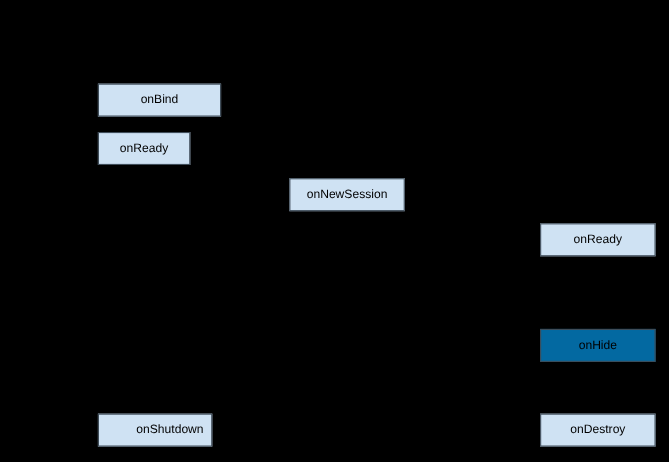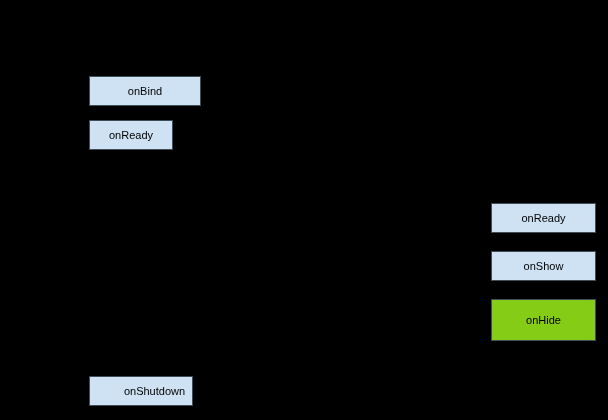--- a/index.html
+++ b/index.html
@@ -34,25 +34,28 @@
 </head>
 <body>
 
 <div id="canvas" style="background: rgb(0, 0, 0);">
     <div class="node" style="left: 89px; top: 76px; width: 112px; height: 30px; background: rgb(207, 226, 243); border-color: rgb(63, 77, 89);">
       <span class="node-label" style="color: rgb(0, 0, 0);">onBind</span>
     </div>
     <div class="node" style="left: 89px; top: 120px; width: 84px; height: 30px; background: rgb(207, 226, 243); border-color: rgb(63, 77, 89);">
       <span class="node-label" style="color: rgb(0, 0, 0);">onReady</span>
     </div>
+    <div class="node" style="left: 263px; top: 162px; width: 105px; height: 30px; background: rgb(207, 226, 243); border-color: rgb(63, 77, 89);">
+      <span class="node-label" style="color: rgb(0, 0, 0);">onNewSession</span>
+    </div>
     <div class="node" style="left: 491px; top: 203px; width: 105px; height: 30px; background: rgb(207, 226, 243); border-color: rgb(63, 77, 89);">
       <span class="node-label" style="color: rgb(0, 0, 0);">onReady</span>
     </div>
-    <div class="node" style="left: 491px; top: 251px; width: 105px; height: 30px; background: rgb(207, 226, 243); border-color: rgb(63, 77, 89);">
-      <span class="node-label" style="color: rgb(0, 0, 0);">onShow</span>
-    </div>
-    <div class="node" style="left: 491px; top: 299px; width: 105px; height: 42px; background: #84cc16; border-color: rgb(63, 77, 89);">
+    <div class="node" style="left: 491px; top: 299px; width: 105px; height: 30px; background: #0369a1; border-color: rgb(63, 77, 89);">
       <span class="node-label" style="color: rgb(0, 0, 0);">onHide</span>
     </div>
     <div class="node" style="left: 89px; top: 376px; width: 104px; height: 30px; background: rgb(207, 226, 243); border-color: rgb(63, 77, 89);">
       <span class="node-label" style="color: rgb(0, 0, 0); margin-left: 27px;">onShutdown</span>
     </div>
+    <div class="node" style="left: 491px; top: 376px; width: 105px; height: 30px; background: rgb(207, 226, 243); border-color: rgb(63, 77, 89);">
+      <span class="node-label" style="color: rgb(0, 0, 0);">onDestroy</span>
+    </div>
   </div>
 
 </body></html>

